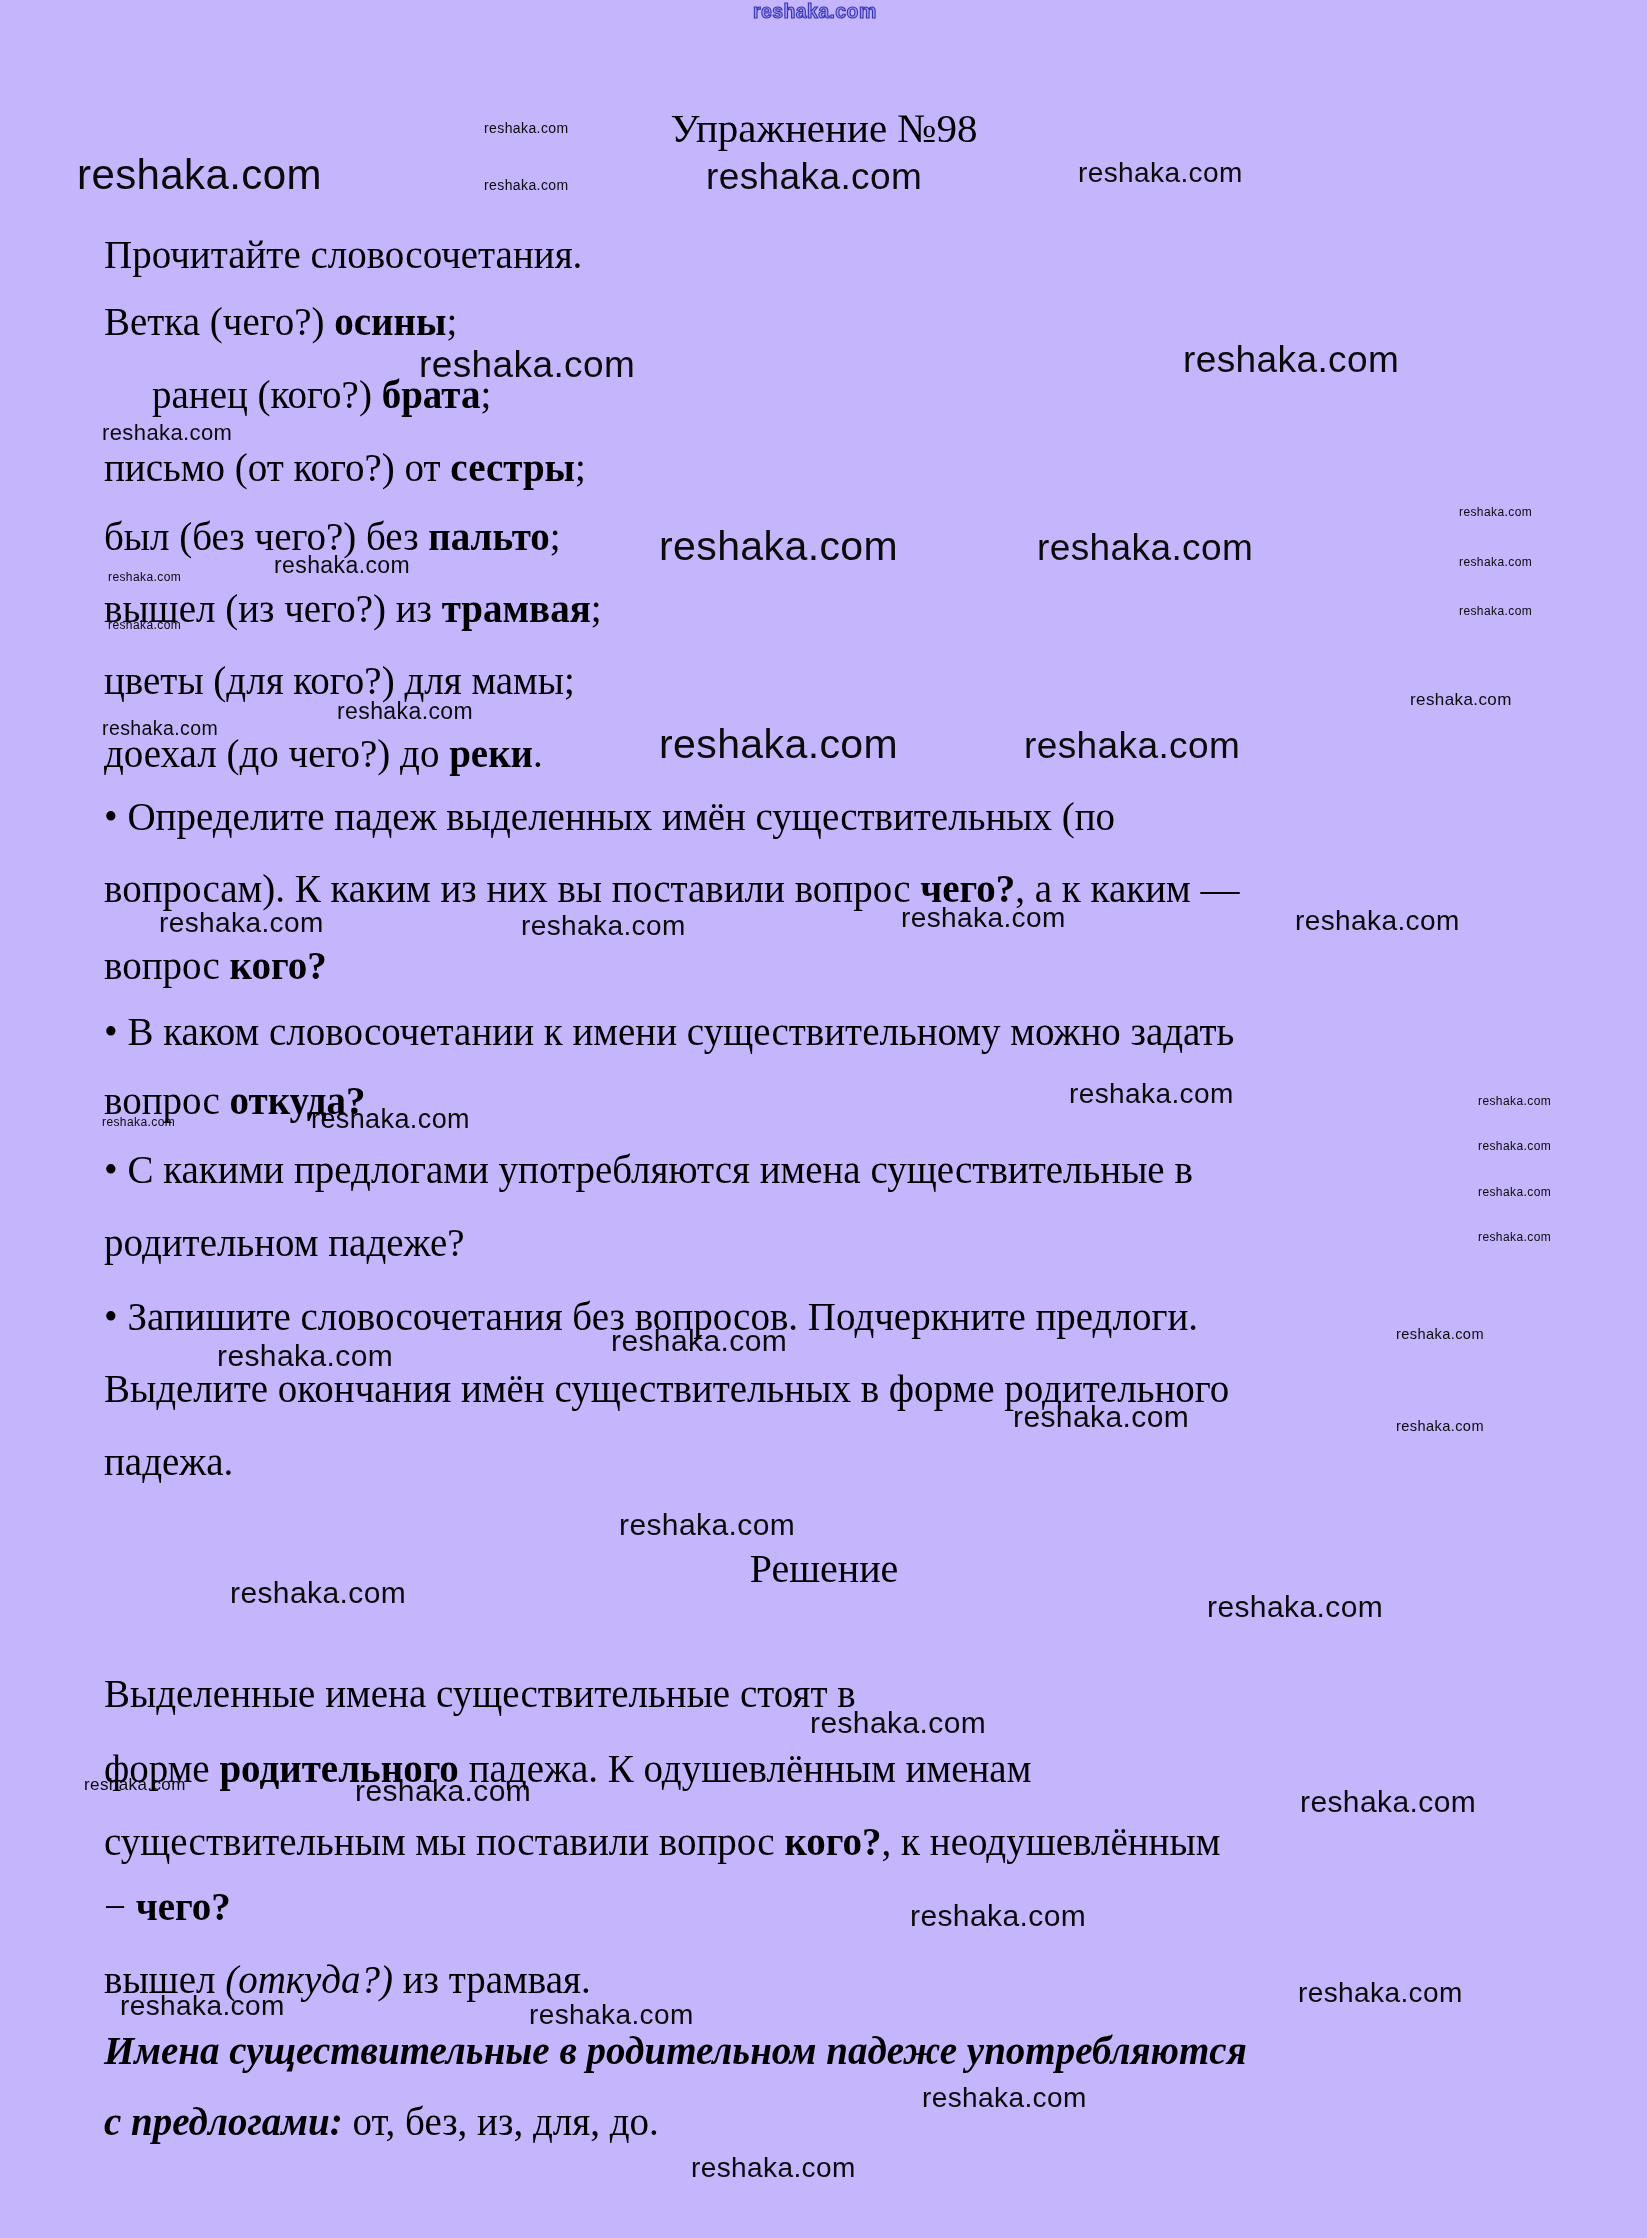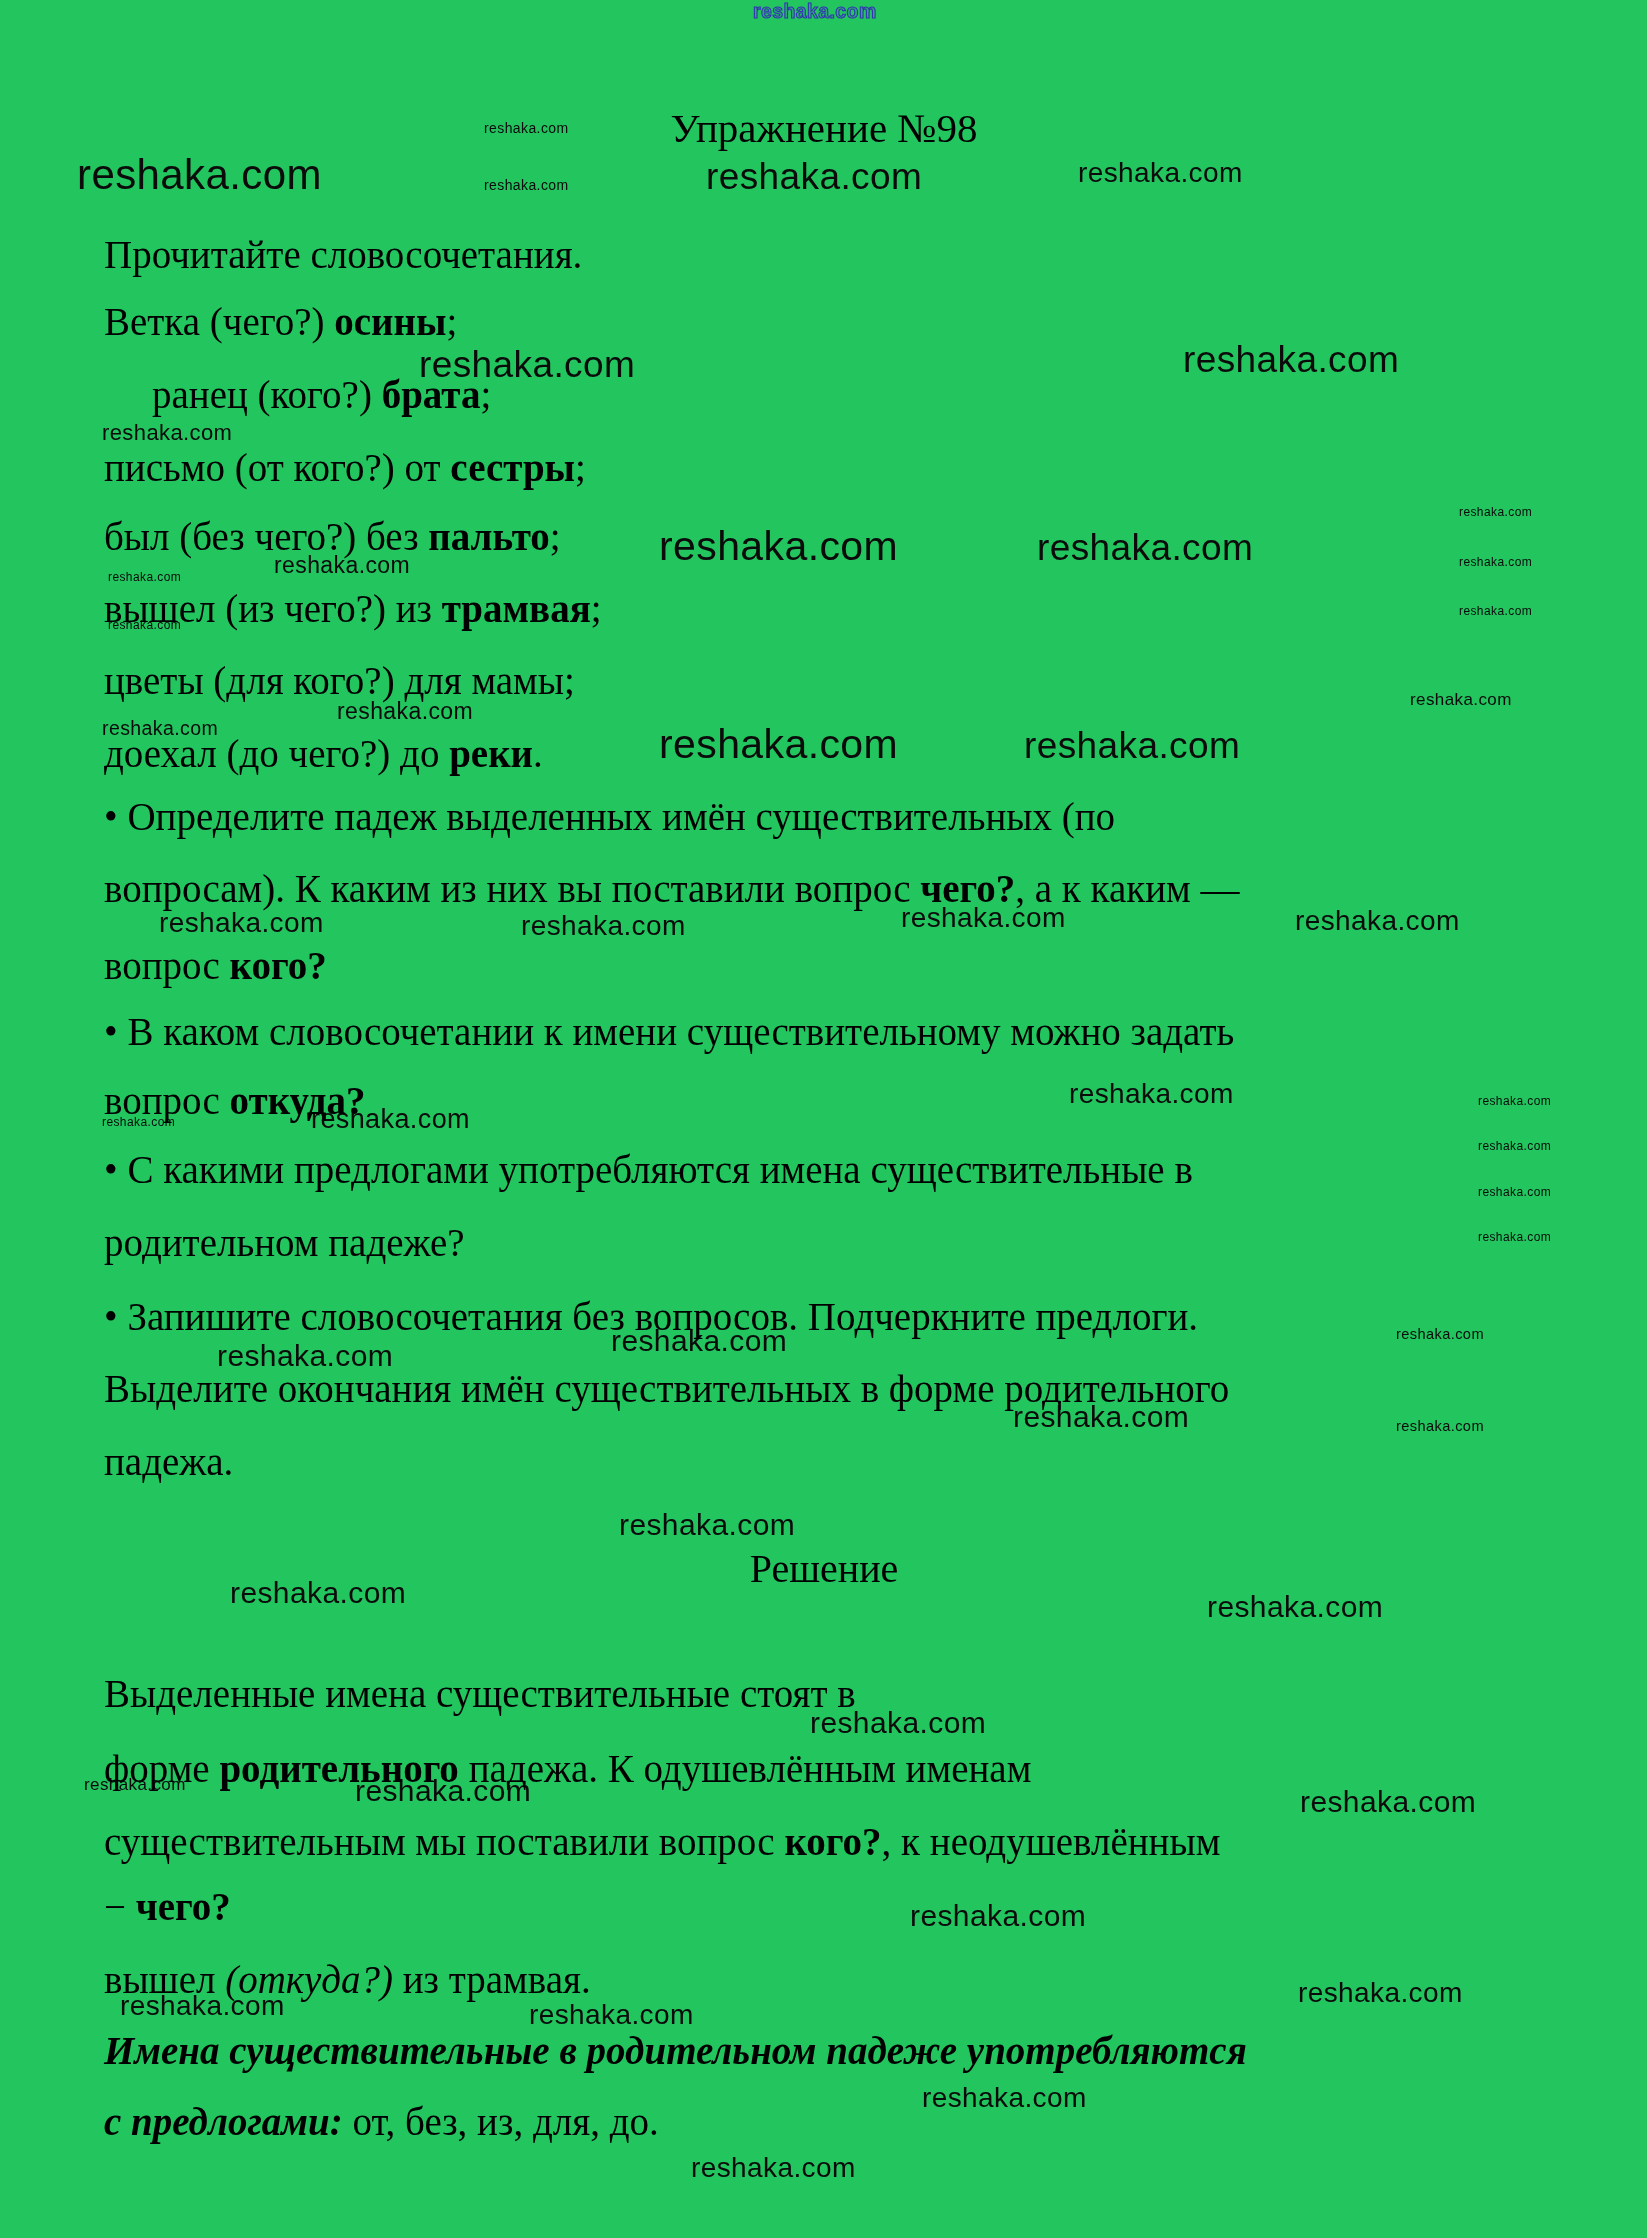--- a/index.html
+++ b/index.html
@@ -1,20 +1,20 @@
 <!DOCTYPE html>
 <html style="font-size:13px"><head>
 <meta charset="utf-8">
 <style>
   html,body{margin:0;padding:0;background:#888;}
   .page{
     position:relative;
     width:1648px;
     height:2239px;
-    background:#22c55e;
+    background:#c4b5fd;
     overflow:hidden;
     font-family:"Liberation Serif", serif;
     color:#000;
   }
   .doc-title{
     position:absolute;
     left:0; top:104px;
     width:100%;
     text-align:center;
     font-size:41px;

